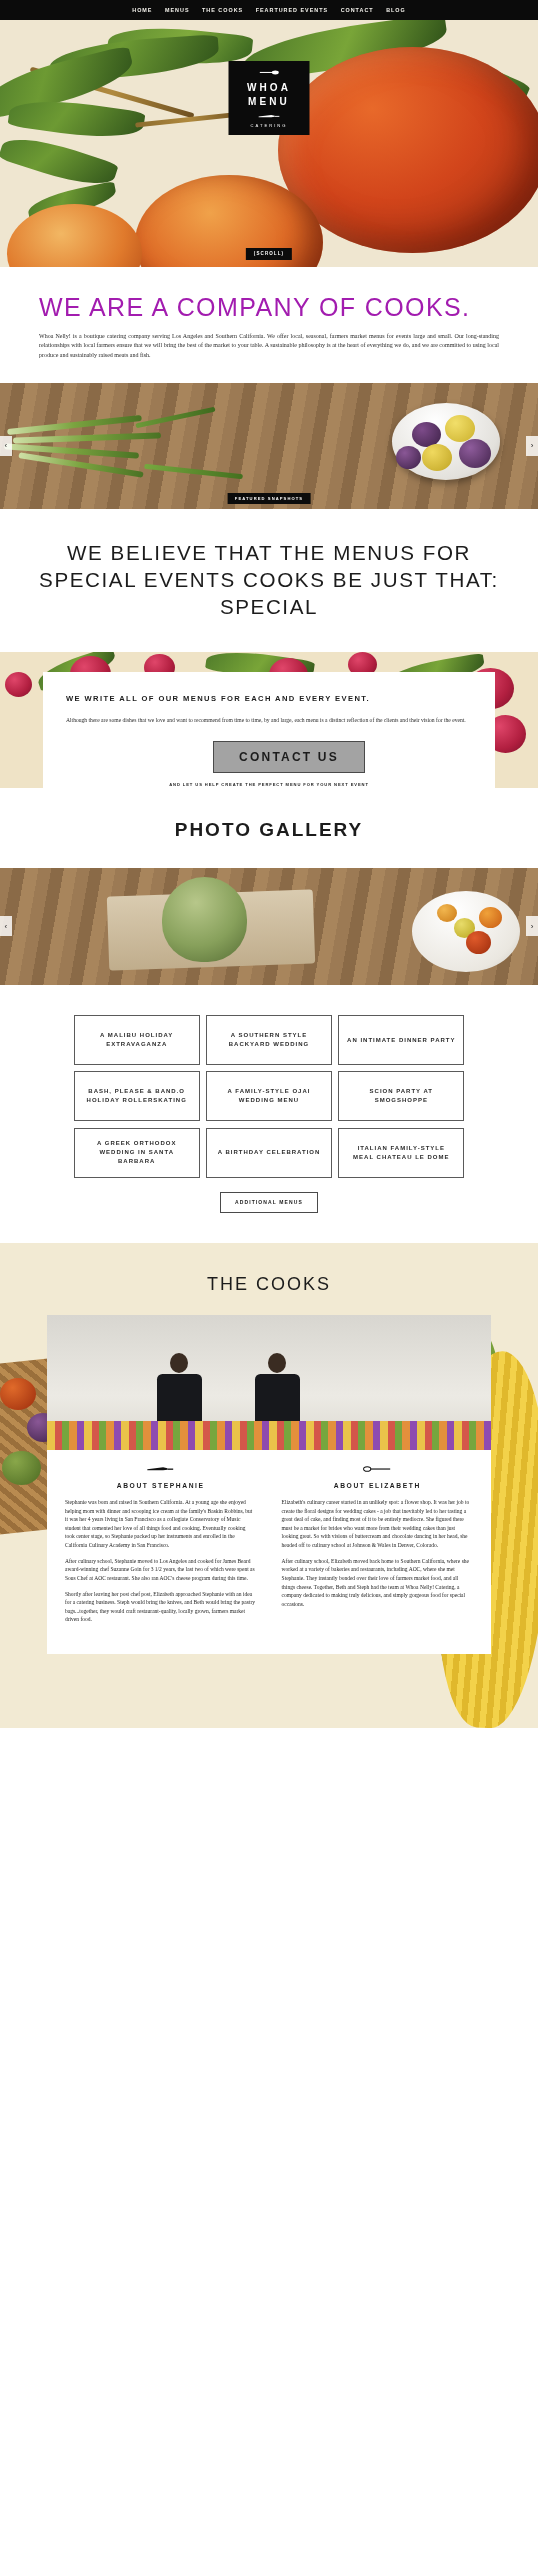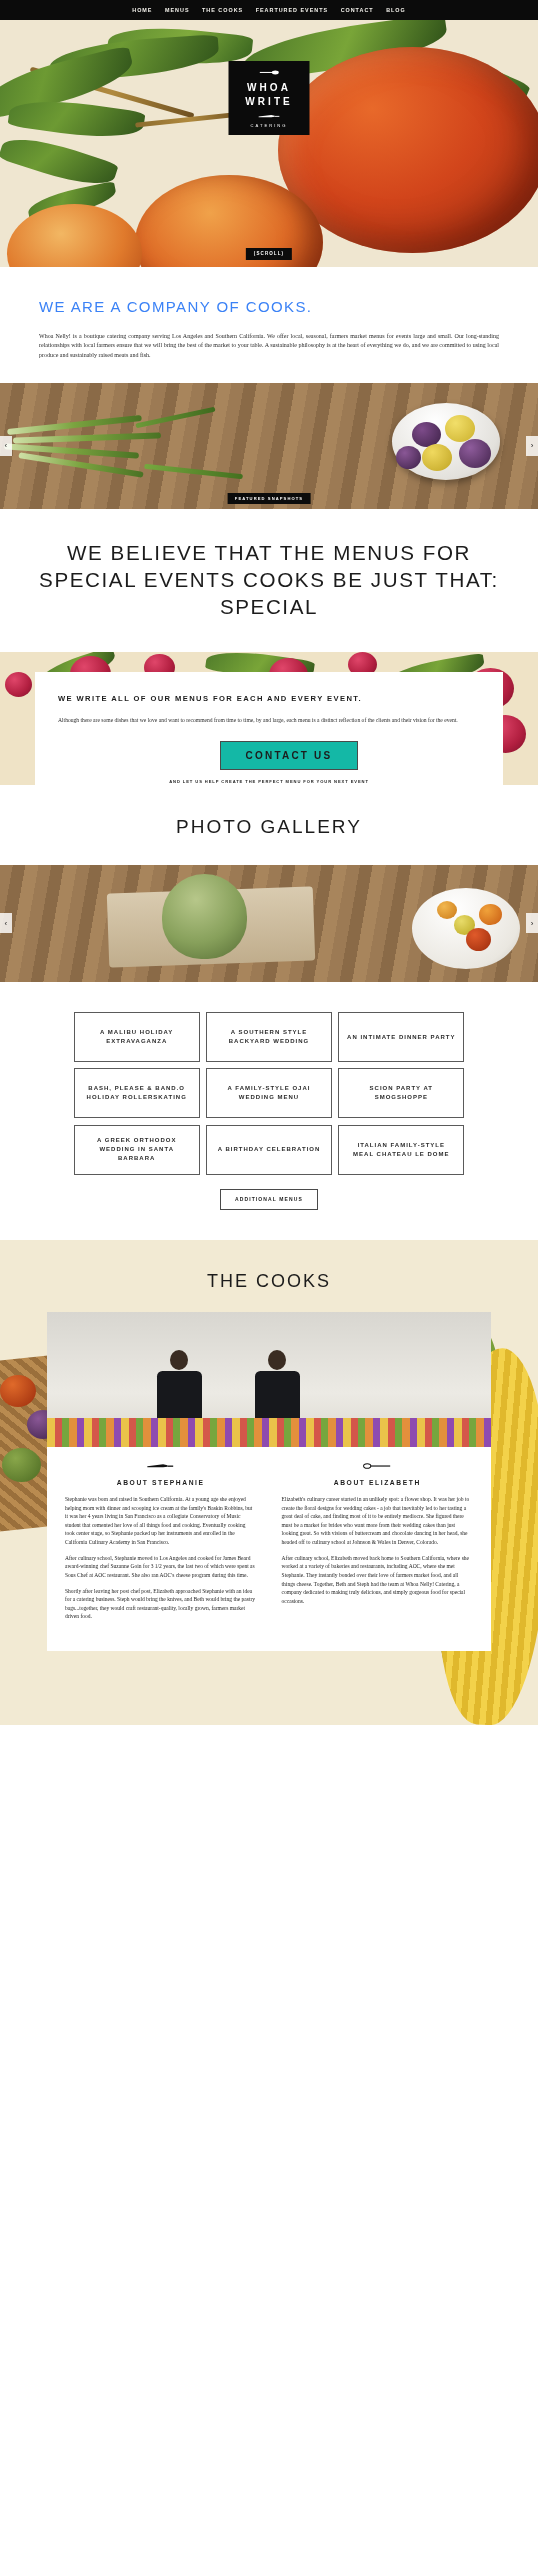--- a/index.html
+++ b/index.html
@@ -106,24 +106,24 @@
     padding: 3.6px 8px;
     font-weight: 700;
     z-index: 5;
   }
 
   
   .sec { padding: 27px 39px 23px; }
   h2.display {
     font-family: "Liberation Sans", sans-serif;
     font-weight: 400;
-    font-size: 15px;
+    font-size: 25px;
     letter-spacing: 1.4px;
     line-height: 26px;
-    color: #3b82f6;
+    color: #a21caf;
   }
   .sub-caps {
     font-size: 7.6px;
     letter-spacing: 1.4px;
     line-height: 15.3px;
     color: #181818;
     font-weight: 600;
     margin-top: 10.8px;
   }
   .body-serif {
@@ -183,49 +183,49 @@
     background: radial-gradient(ellipse at 40% 25%, #ffffff, #eae7e0 72%, #c6c2ba 100%); }
 
   
   .believe { text-align: center; padding: 30.5px 36px 32px; }
   .believe h2 { font-size: 20.6px; letter-spacing: 1.6px; line-height: 27px; font-weight: 400; }
 
   
   .berryband {
     position: relative;
     background: #efe3c6;
-    padding: 20px 8px 0;
+    padding: 20px 16px 0;
     overflow: hidden;
   }
   .berry { position: absolute; border-radius: 50%;
     background: radial-gradient(circle at 35% 30%, #e0466a, #b21f40 60%, #7d1029 100%); }
   .bleaf { position: absolute; background: linear-gradient(120deg,#4e7a2a,#79a538,#2f521a); border-radius: 60% 12% 60% 12%; }
   .white-card {
     position: relative;
     margin: 0 27px;
     background: #fff;
     padding: 20px 23px 0;
     z-index: 3;
   }
   .card-head { font-size: 7.6px; letter-spacing: 1.4px; line-height: 14.4px; font-weight: 600; }
   .card-body { font-family:"Liberation Serif",serif; font-size: 5.6px; line-height: 9px; margin-top: 9px; color:#2d2d2d; }
   .cta-wrap { text-align: center; padding: 16px 0 0; }
   .cta-box {
     display: inline-block;
     border: 0.9px solid #4a4a4a;
     padding: 8px 25px;
-    font-size: 10px; letter-spacing: 2.2px; font-weight: 600;
-    background: #14b8a6;
+    font-size: 12px; letter-spacing: 2.2px; font-weight: 600;
+    background: #a3a3a3;
     margin-left: 40px;
   }
   .cta-note { font-size: 4.1px; letter-spacing: 0.9px; line-height: 7.2px; margin-top: 8px; font-weight: 700; color:#222; }
 
   
   .gal-title { text-align:center; padding: 30.5px 0 27px; }
-  .gal-title h2 { font-size: 19px; letter-spacing: 2px; font-weight: 400; }
+  .gal-title h2 { font-size: 19px; letter-spacing: 2px; font-weight: 700; }
 
   
   .fm { padding: 30.5px 0 30.5px; text-align: center; }
   .fm h2 { font-size: 18px; letter-spacing: 2px; font-weight: 400; margin-bottom: 21.5px; }
   .fm-grid {
     display: grid;
     grid-template-columns: repeat(3, 126px);
     gap: 6.3px;
     justify-content: center;
   }
@@ -319,21 +319,21 @@
     <div class="peach mid"></div>
     <div class="peach small"></div>
   </div>
 
   <div class="logo-box">
     <svg class="logo-utensil" viewBox="0 0 40 14">
       <ellipse cx="31" cy="7" rx="6" ry="3.4" fill="#fff"></ellipse>
       <rect x="4" y="6" width="24" height="1.8" fill="#fff"></rect>
     </svg>
     <div class="logo-word">WHOA</div>
-    <div class="logo-word">WRITE</div>
+    <div class="logo-word">MENU</div>
     <svg class="logo-rule" viewBox="0 0 40 10">
       <path d="M2 6 L24 3.2 L30 4.6 L30 6.4 L24 7 L2 7 Z" fill="#fff"></path>
       <rect x="30" y="4.8" width="8" height="1.6" fill="#fff"></rect>
     </svg>
     <div class="logo-sub">CATERING</div>
   </div>
 
   <div class="scroll-btn">(SCROLL)</div>
 </div>
 

